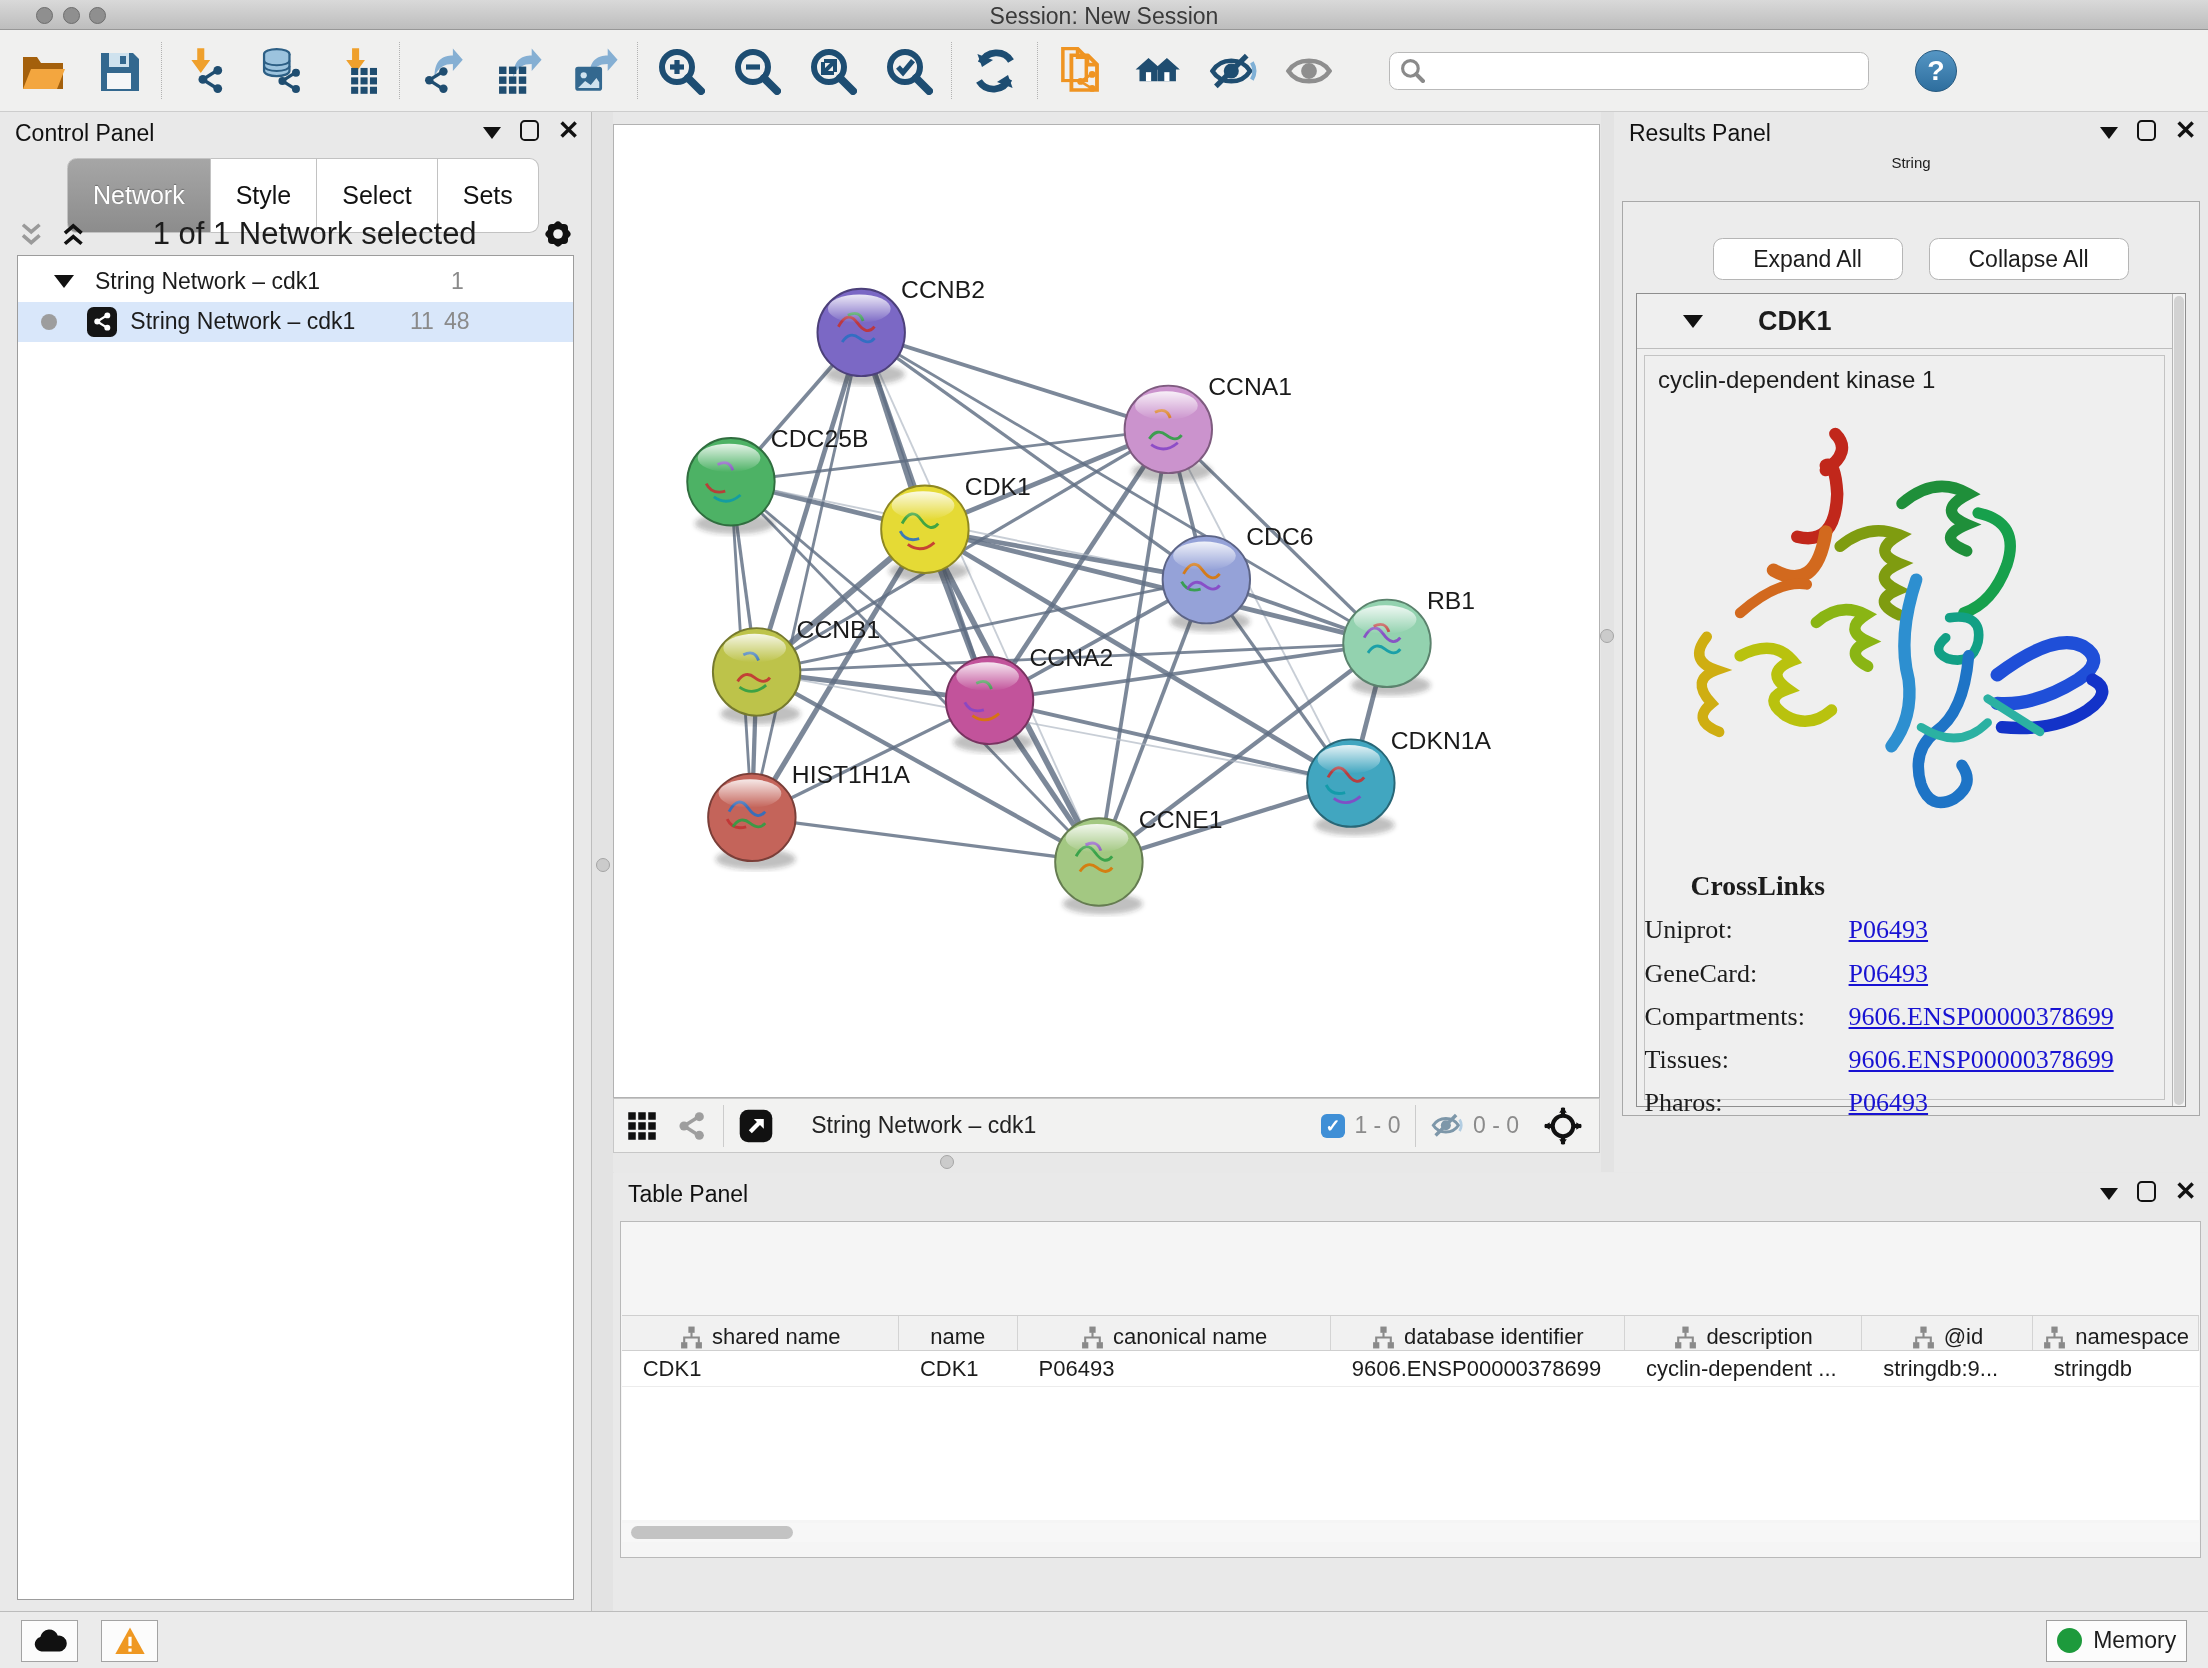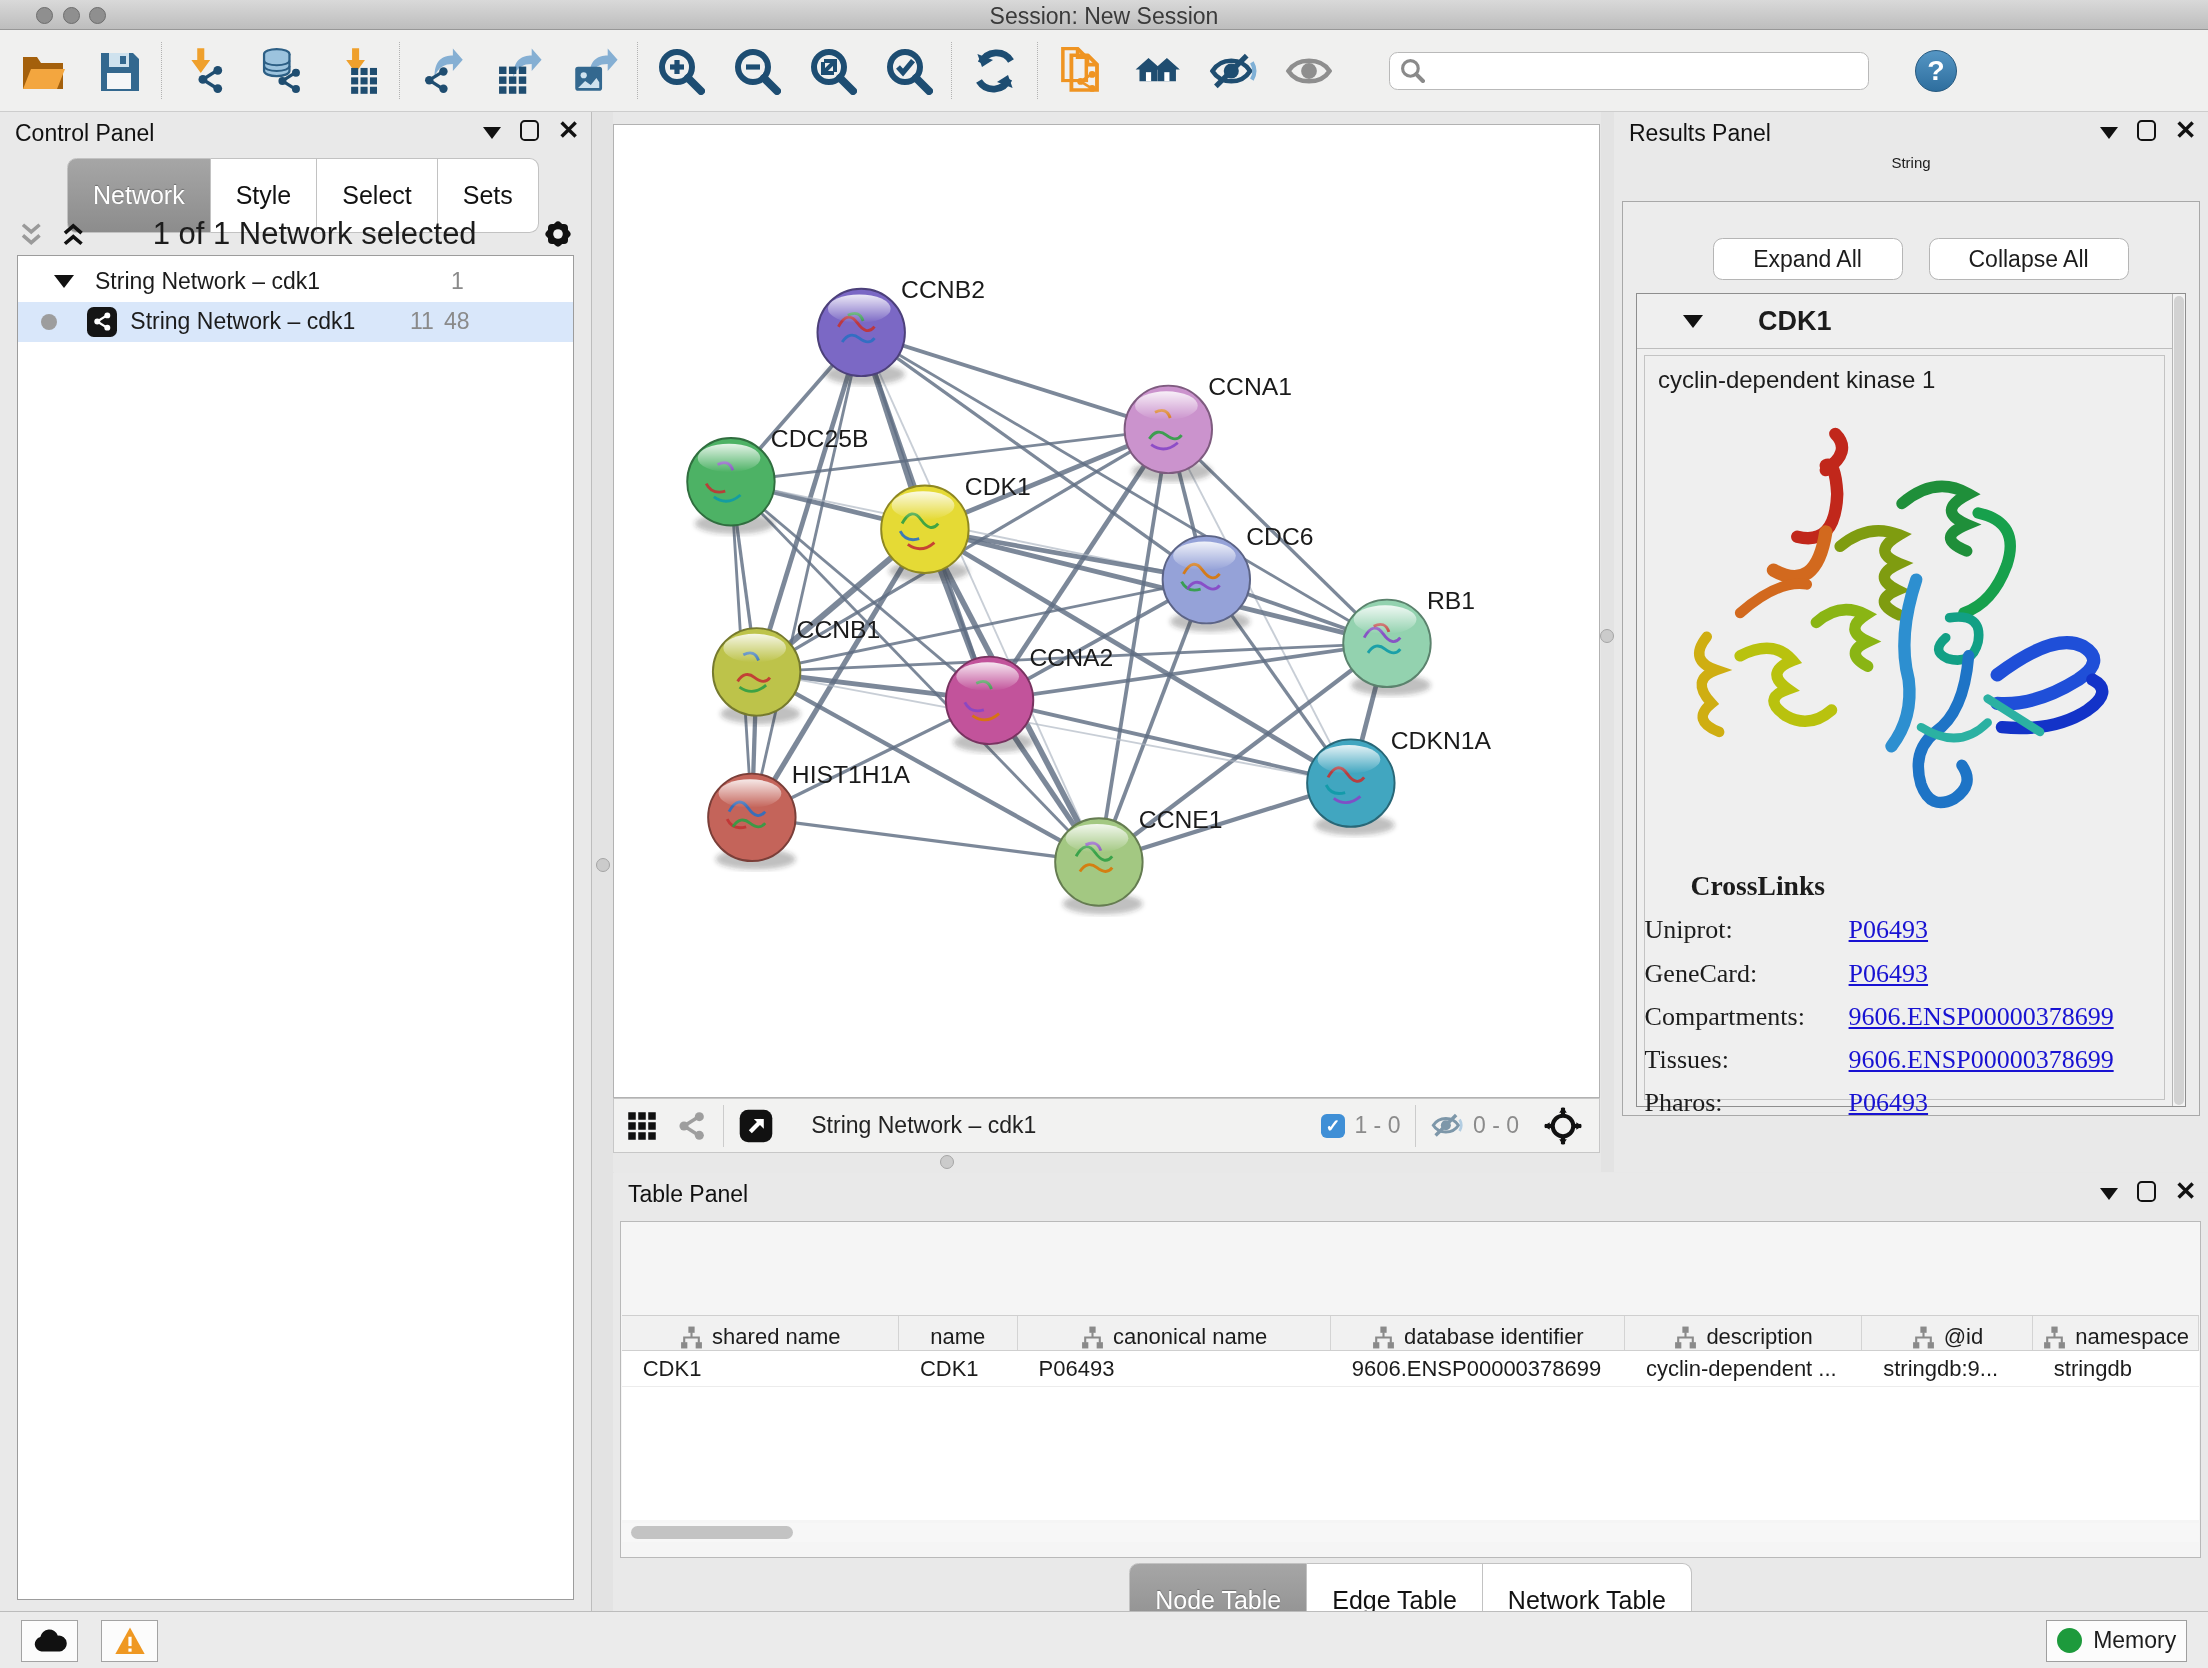--- a/index.html
+++ b/index.html
@@ -836,25 +836,20 @@
           <div class="td" style="width: 238px;">cyclin-dependent ...</div>
           <div class="td" style="width: 171px;">stringdb:9...</div>
           <div class="td" style="width: 167px;">stringdb</div>
         </div>
       <div id="tp-rest"></div>
     </div>
     <div id="tp-hscroll">
         <div class="thumb"></div>
       </div>
   </div>
-  <div id="tp-tabs" class="seg">
-      <div class="tab sel">Node Table</div>
-      <div class="tab">Edge Table</div>
-      <div class="tab">Network Table</div>
-    </div>
 </div>
 
 <div id="statusbar">
   <div class="sb-btn" style="left:21px;width:57px">
     <svg width="34" height="25" viewBox="0 0 28 20">
         <use href="#s-cloud"></use>
       </svg>
   </div>
   <div class="sb-btn" style="left:101px;width:57px">
     <svg width="32" height="29.5" viewBox="0 0 24 22">

